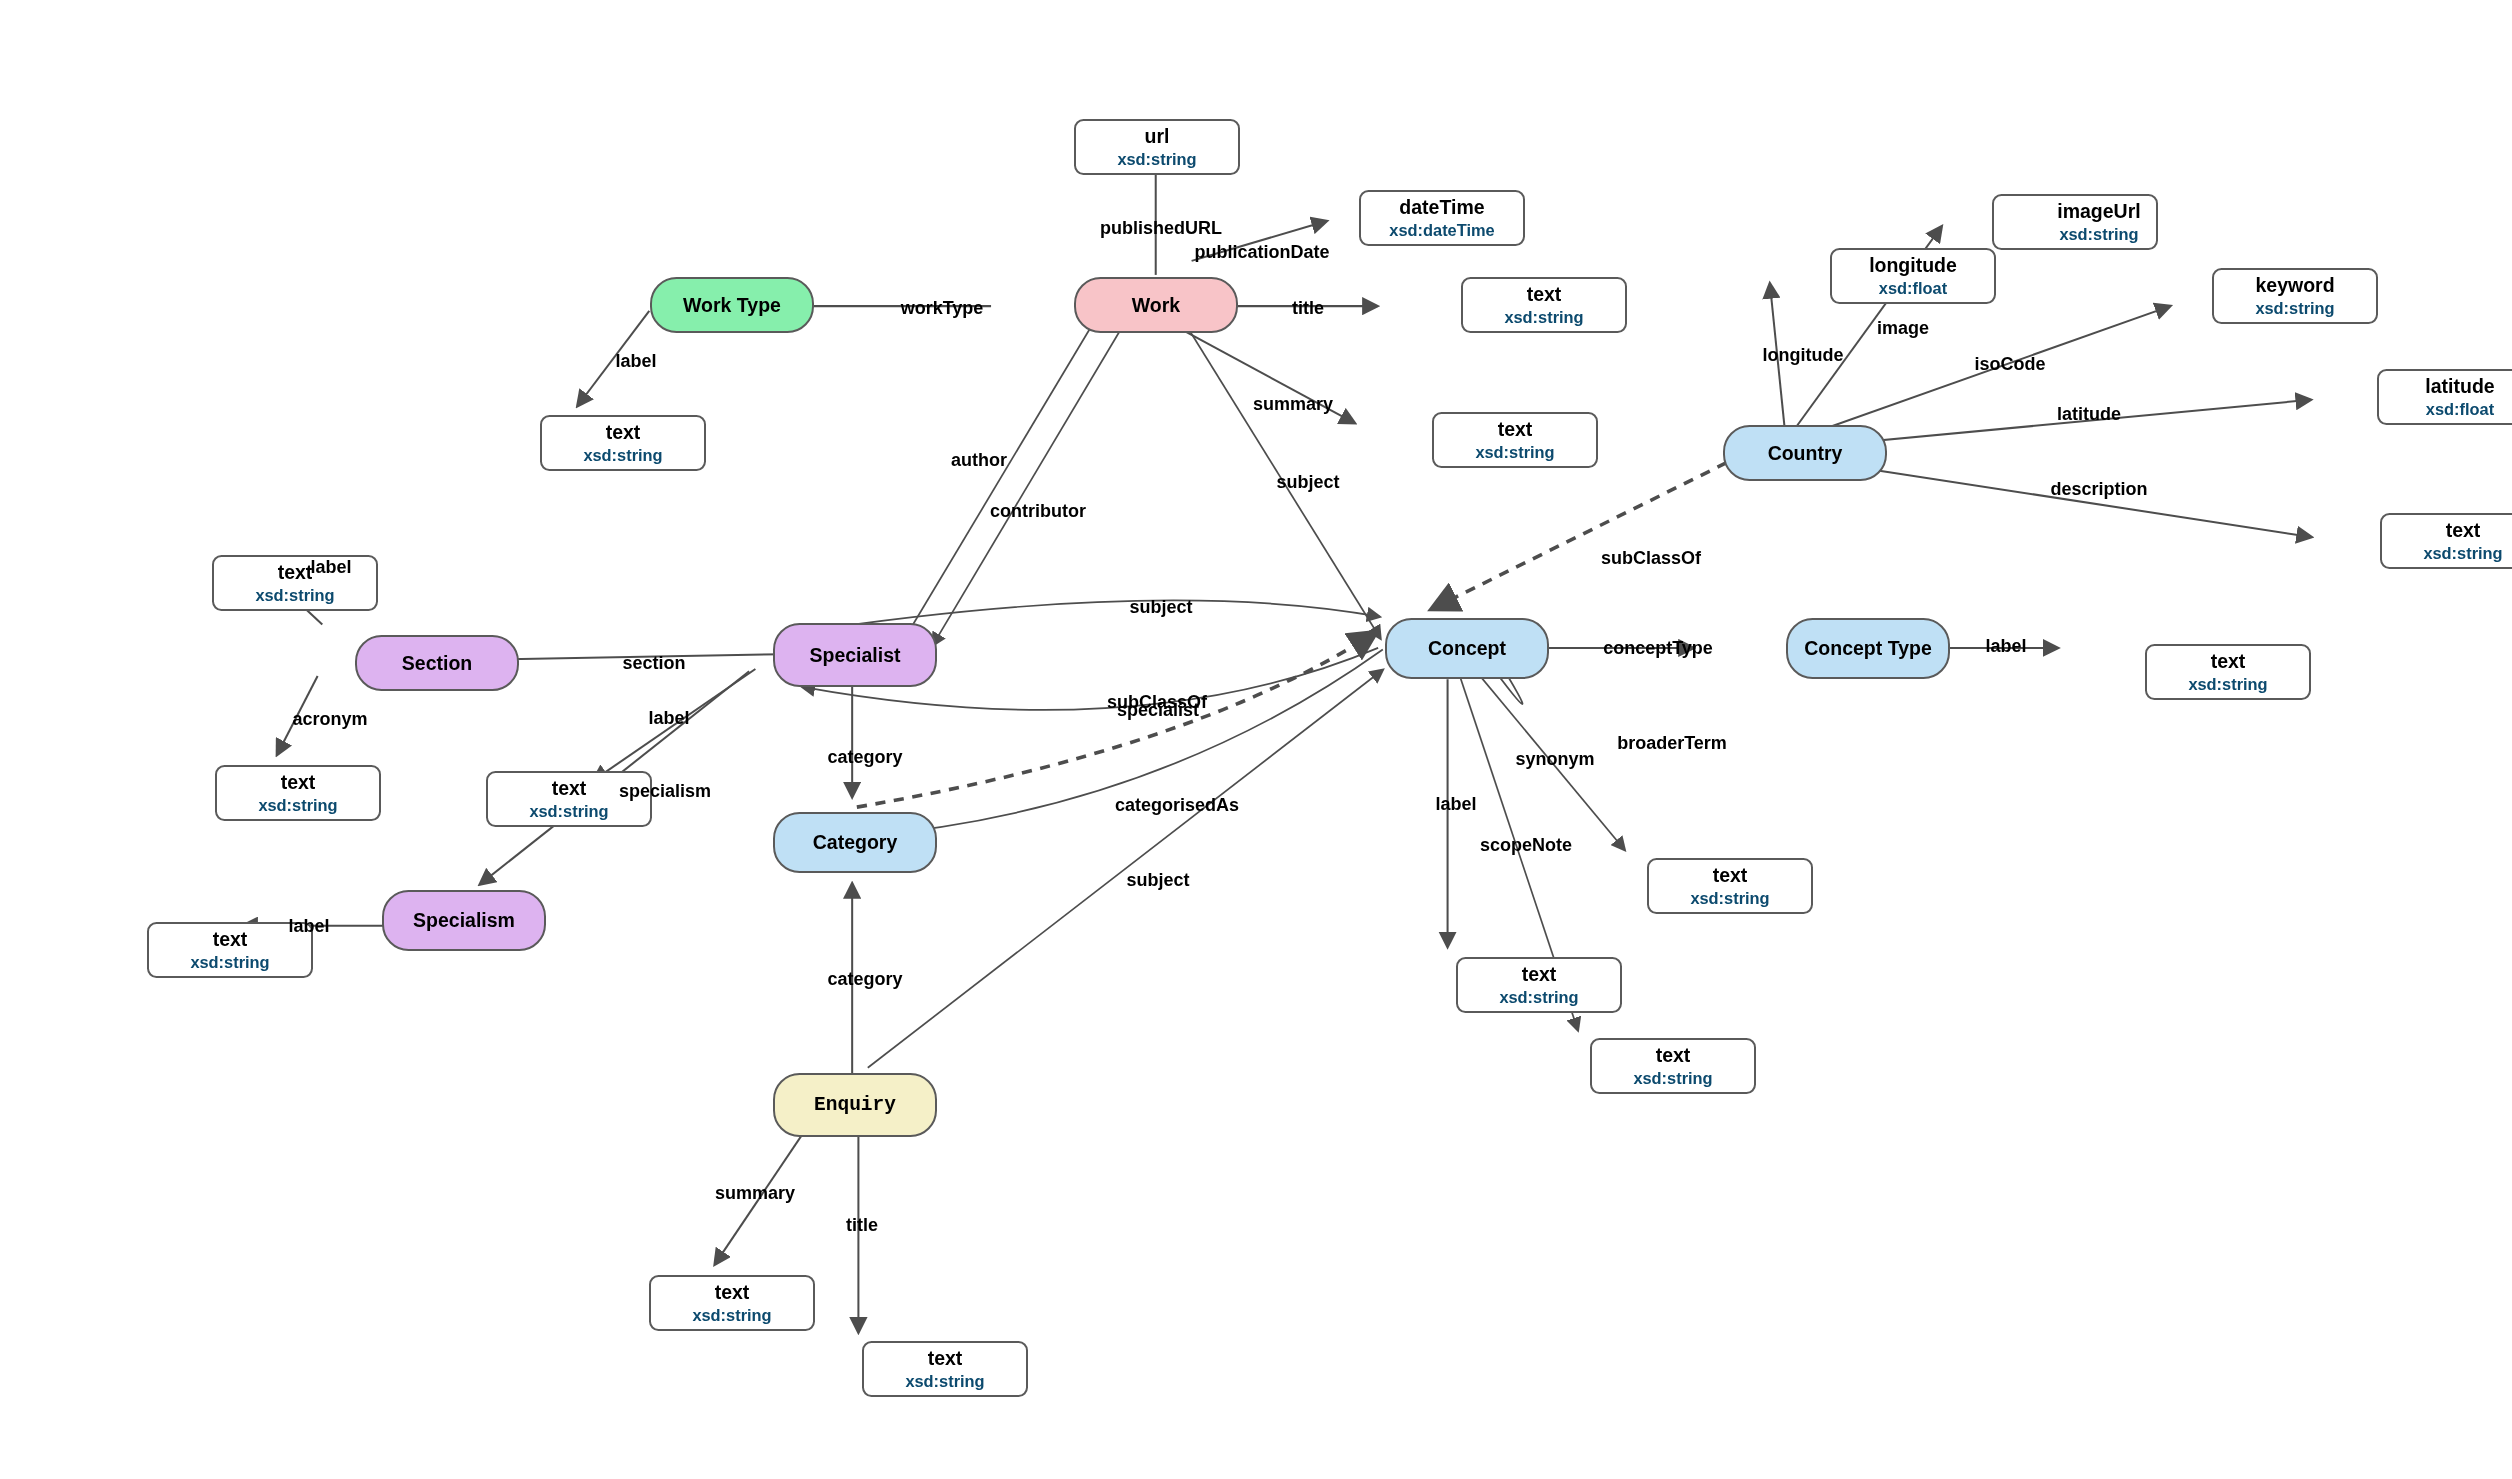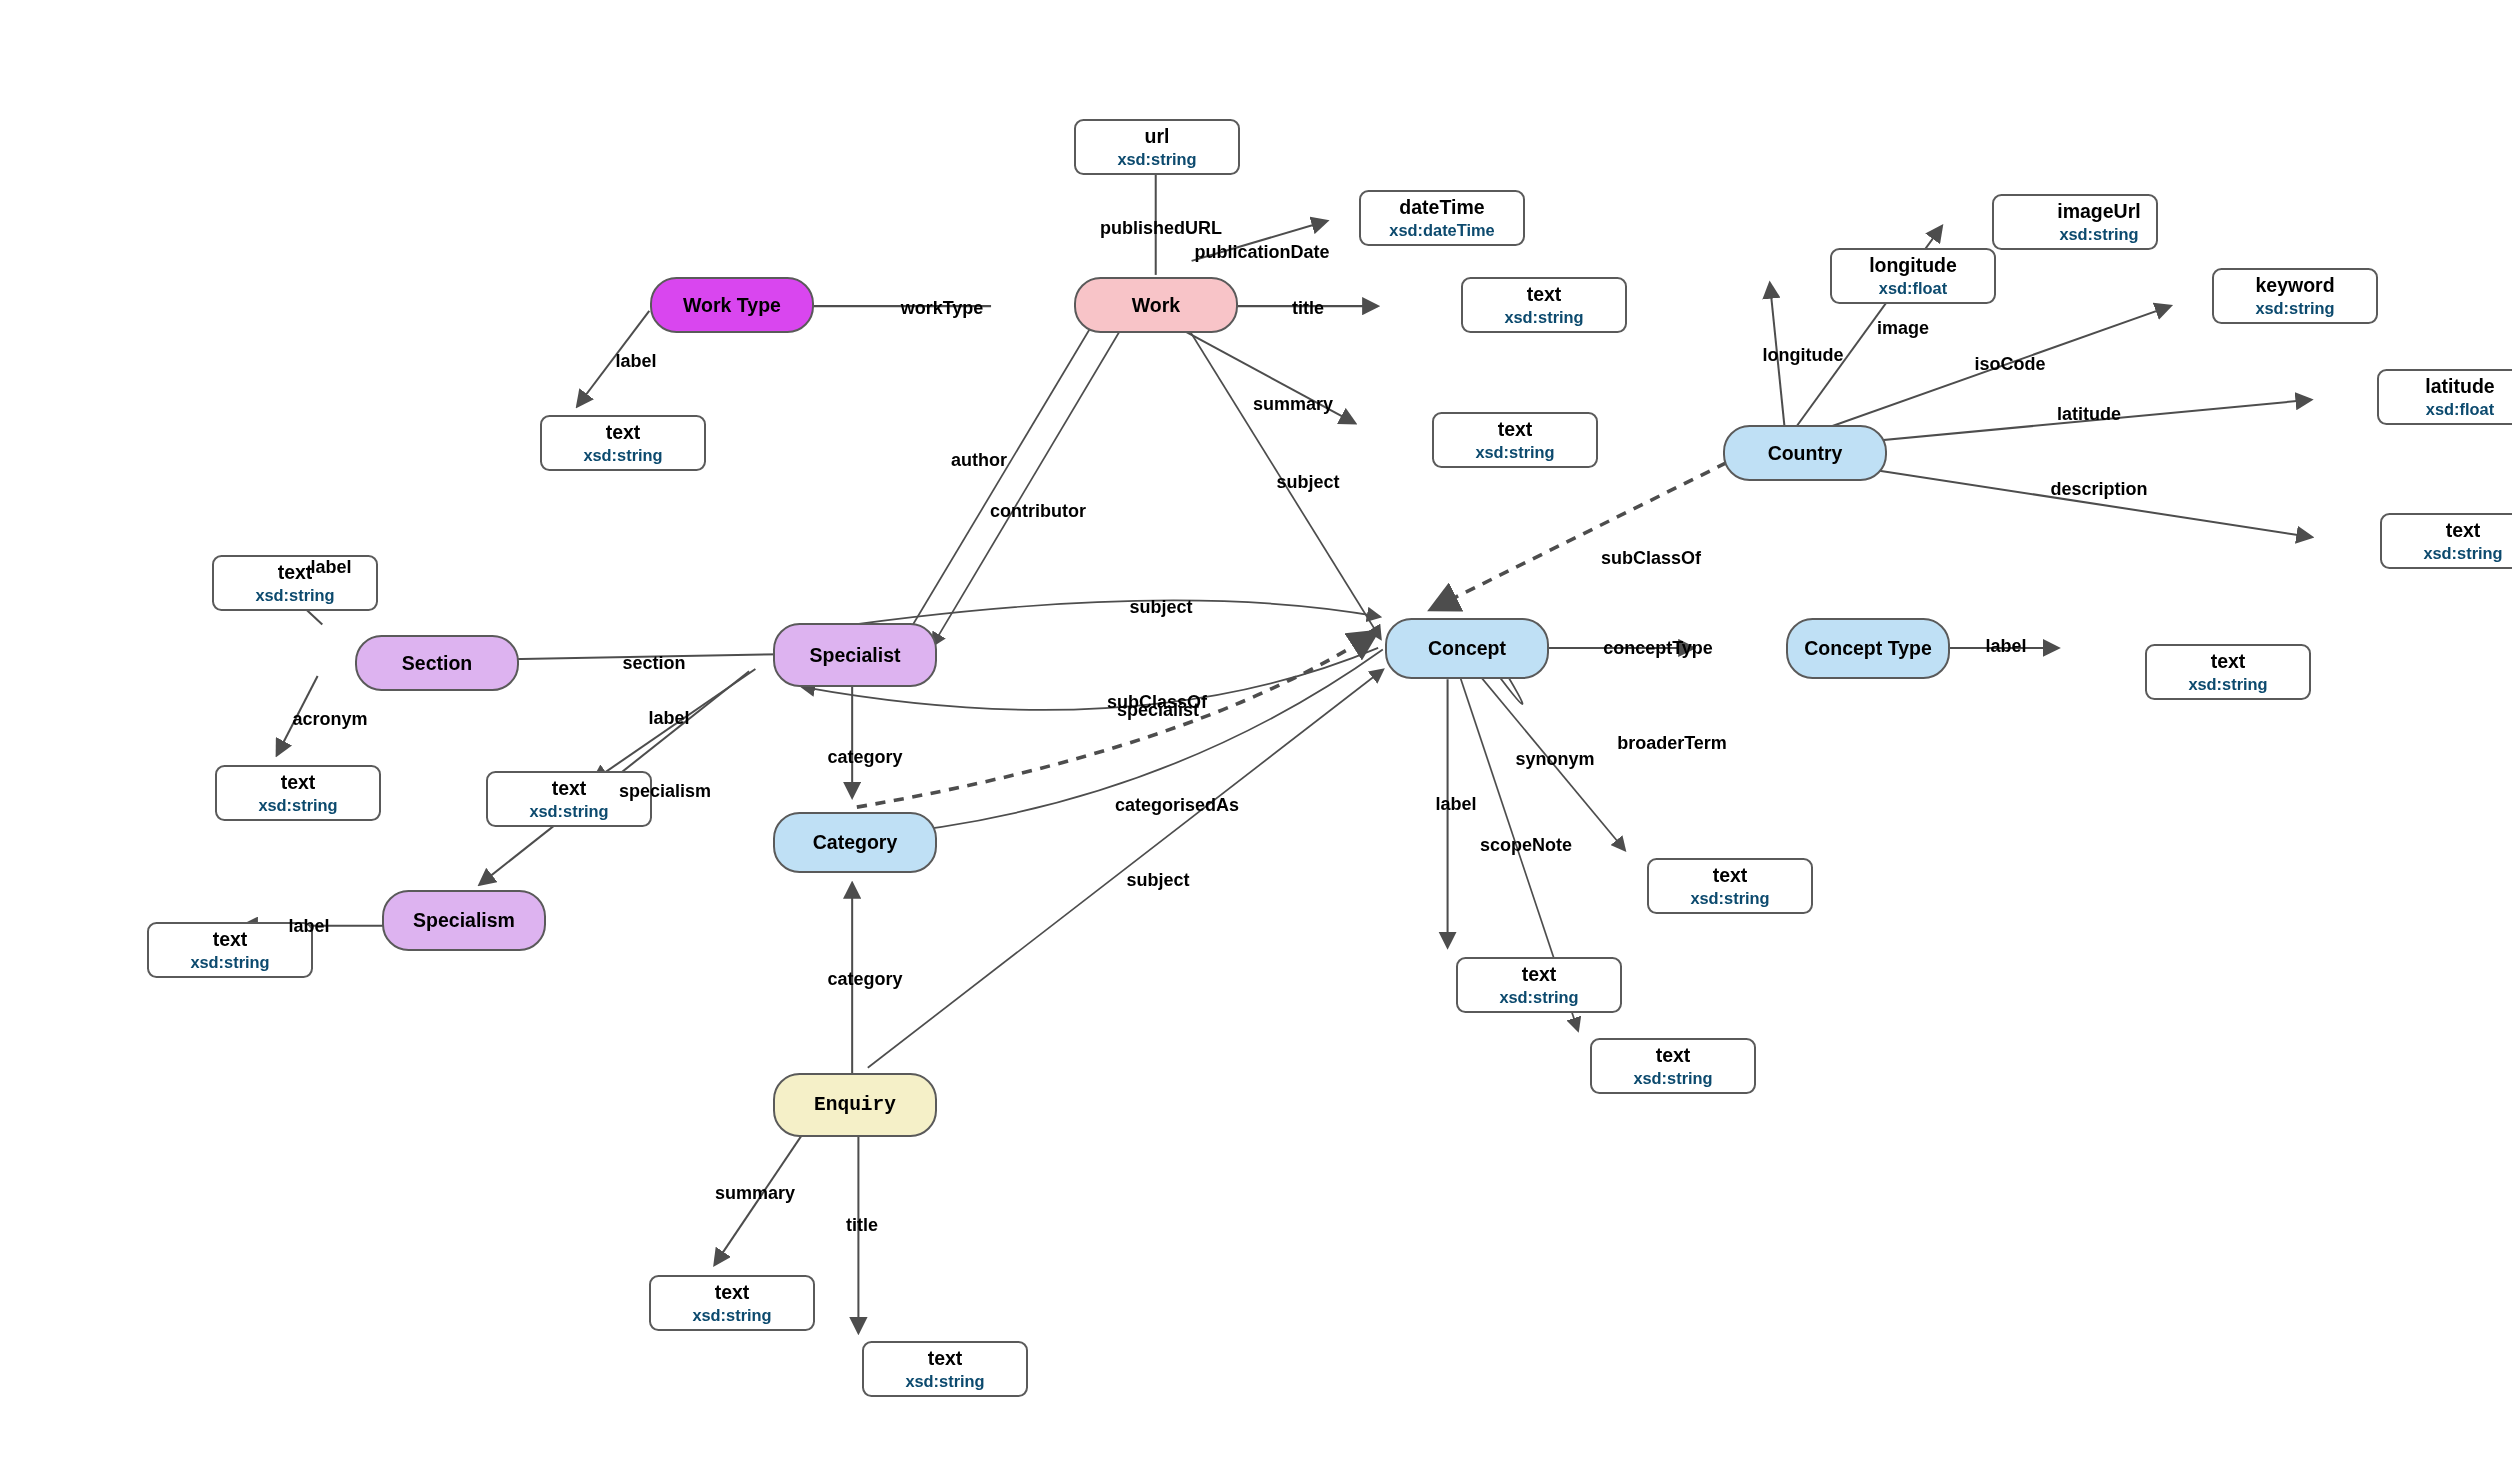--- a/index.html
+++ b/index.html
@@ -69,21 +69,21 @@
       <path d="M1112,1368 L1772,858" stroke-width="2.2"></path>
       <path d="M1056,1412 L916,1620"></path>
       <path d="M1100,1415 L1100,1707"></path>
     </g>
     <g fill="none" stroke="#4d4d4d" stroke-width="4.6" stroke-dasharray="13 11" marker-end="url(#ah)">
       <path d="M2234,582 L1835,780"></path>
       <path d="M1098,1034 Q1530,960 1763,810"></path>
     </g>
   </svg>
 
-  <div class="node ent" style="left:650px;  top:277px;  width:164px; height:56px;  background:#d946ef;">
+  <div class="node ent" style="left:650px;  top:277px;  width:164px; height:56px;  background:#86efac;">
       <span>Work Type</span>
     </div>
   <div class="node ent" style="left:1074px; top:277px; width:164px; height:56px;  background:#f8c4c8;">
       <span>Work</span>
     </div>
   <div class="node ent" style="left:1723px; top:425px; width:164px; height:56px;  background:#bfe0f5;">
       <span>Country</span>
     </div>
   <div class="node ent" style="left:355px;  top:635px; width:164px; height:56px;  background:#ddb3f0;">
       <span>Section</span>

